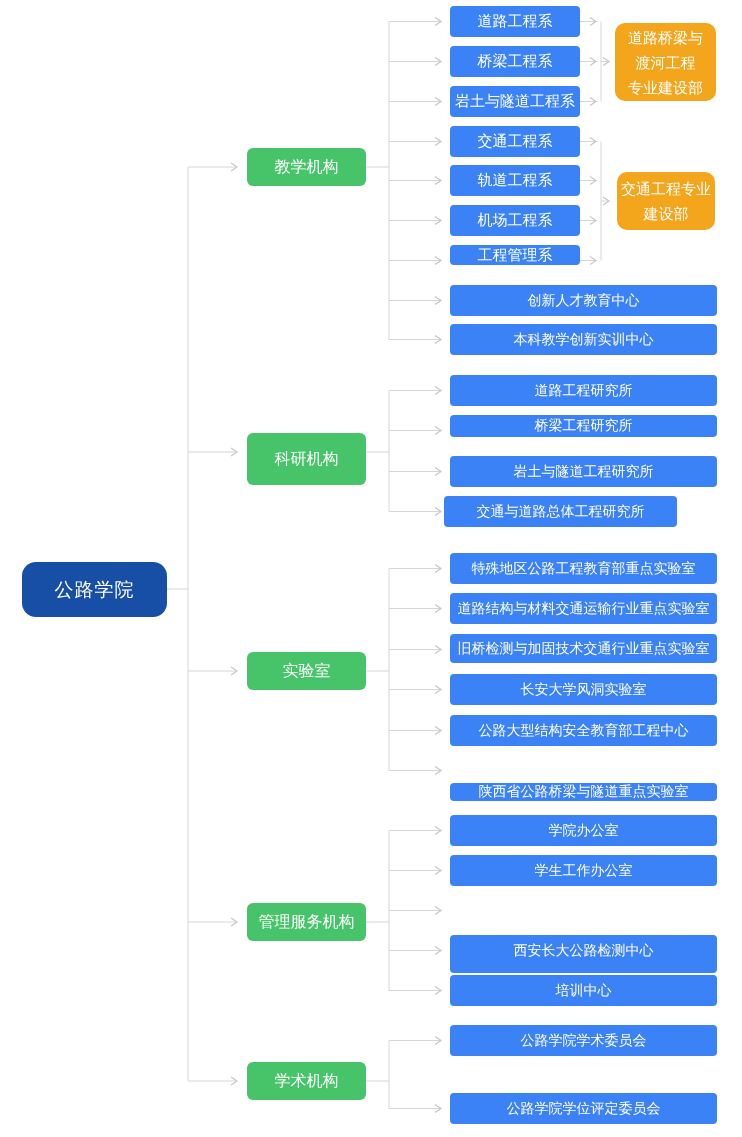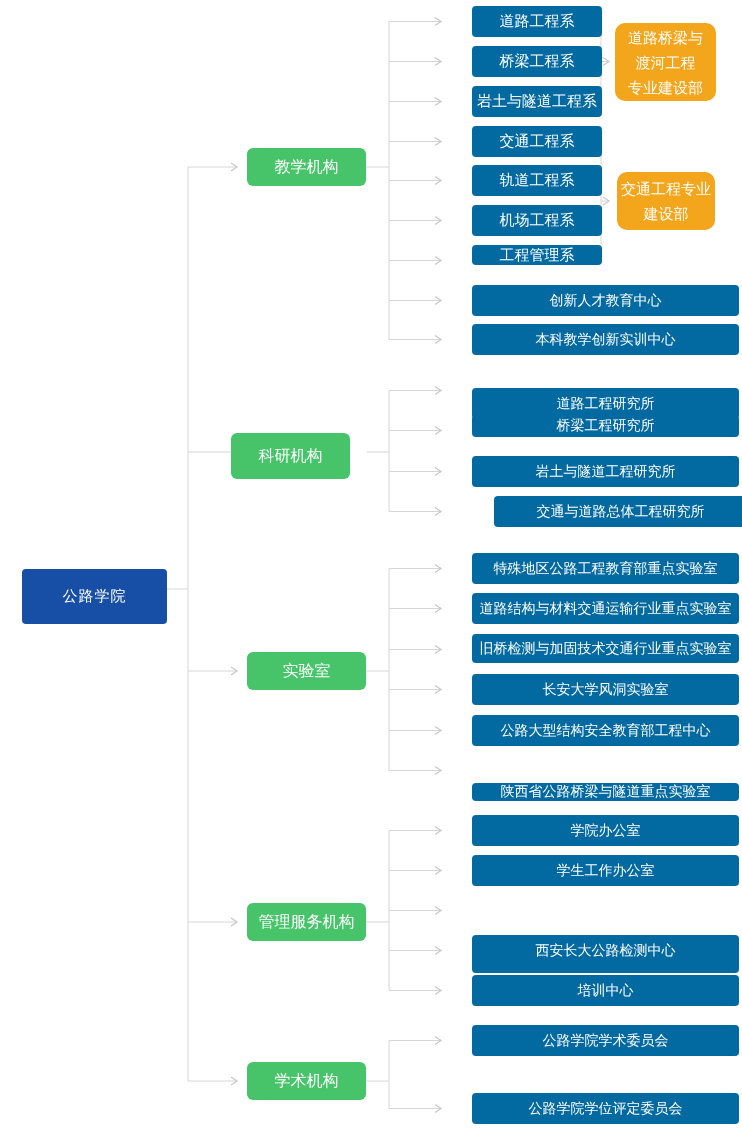--- a/index.html
+++ b/index.html
@@ -17,35 +17,33 @@
     display: flex;
     align-items: center;
     justify-content: center;
     box-sizing: border-box;
     color: #ffffff;
     text-align: center;
     white-space: nowrap;
   }
   .root {
     background: #164fa5;
-    border-radius: 4px;
-    font-size: 15px;
+    border-radius: 14px;
+    font-size: 19px;
     letter-spacing: 1px;
-    margin-top: 7px;
   }
   .cat {
     background: #47c46a;
     border-radius: 6px;
     font-size: 16px;
   }
   .leaf {
-    background: #0369a1;
+    background: #3b82f6;
     border-radius: 4px;
     font-size: 15px;
-    margin-left: 22px;
   }
   .leaf.wide { font-size: 14px; }
   .punit {
     background: #f3a51c;
     border-radius: 10px;
     font-size: 15px;
     white-space: normal;
     flex-direction: column;
     line-height: 25px;
   }
@@ -127,21 +125,21 @@
       <path d="M580,220.5 H596" marker-end="url(#arw)"></path>
       <path d="M580,260.5 H596" marker-end="url(#arw)"></path>
       <path d="M601,141.5 V260.5"></path>
       <path d="M601,201 H609" marker-end="url(#arw)"></path>
     </g>
   </svg>
 
   <div class="node root" style="left:22px;top:562px;width:145px;height:55px">公路学院</div>
 
   <div class="node cat" style="left:247px;top:148px;width:119px;height:38px">教学机构</div>
-  <div class="node cat" style="left:231px;top:433px;width:119px;height:46px">科研机构</div>
+  <div class="node cat" style="left:247px;top:433px;width:119px;height:52px">科研机构</div>
   <div class="node cat" style="left:247px;top:652px;width:119px;height:38px">实验室</div>
   <div class="node cat" style="left:247px;top:903px;width:119px;height:38px">管理服务机构</div>
   <div class="node cat" style="left:247px;top:1062px;width:119px;height:38px">学术机构</div>
 
   <div class="node leaf" style="left:450px;top:6px;width:130px;height:31px">道路工程系</div>
   <div class="node leaf" style="left:450px;top:46px;width:130px;height:31px">桥梁工程系</div>
   <div class="node leaf" style="left:450px;top:86px;width:130px;height:31px">岩土与隧道工程系</div>
   <div class="node leaf" style="left:450px;top:126px;width:130px;height:31px">交通工程系</div>
   <div class="node leaf" style="left:450px;top:165px;width:130px;height:31px">轨道工程系</div>
   <div class="node leaf" style="left:450px;top:205px;width:130px;height:31px">机场工程系</div>
@@ -152,24 +150,24 @@
   <div class="node punit" style="left:615px;top:23px;width:101px;height:78px">
     <span>道路桥梁与</span>
     <span>渡河工程</span>
     <span>专业建设部</span>
   </div>
   <div class="node punit" style="left:617px;top:172px;width:98px;height:58px">
     <span>交通工程专业</span>
     <span>建设部</span>
   </div>
 
-  <div class="node leaf wide" style="left:450px;top:388px;width:267px;height:31px">道路工程研究所</div>
+  <div class="node leaf wide" style="left:450px;top:375px;width:267px;height:31px">道路工程研究所</div>
   <div class="node leaf wide" style="left:450px;top:415px;width:267px;height:22px">桥梁工程研究所</div>
   <div class="node leaf wide" style="left:450px;top:456px;width:267px;height:31px">岩土与隧道工程研究所</div>
-  <div class="node leaf wide" style="left:472px;top:496px;width:253px;height:31px">交通与道路总体工程研究所</div>
+  <div class="node leaf wide" style="left:444px;top:496px;width:233px;height:31px">交通与道路总体工程研究所</div>
 
   <div class="node leaf wide" style="left:450px;top:553px;width:267px;height:31px">特殊地区公路工程教育部重点实验室</div>
   <div class="node leaf wide" style="left:450px;top:593px;width:267px;height:31px">道路结构与材料交通运输行业重点实验室</div>
   <div class="node leaf wide" style="left:450px;top:634px;width:267px;height:29px">旧桥检测与加固技术交通行业重点实验室</div>
   <div class="node leaf wide" style="left:450px;top:674px;width:267px;height:31px">长安大学风洞实验室</div>
   <div class="node leaf wide" style="left:450px;top:715px;width:267px;height:31px">公路大型结构安全教育部工程中心</div>
   <div class="node leaf wide" style="left:450px;top:783px;width:267px;height:18px">陕西省公路桥梁与隧道重点实验室</div>
 
   <div class="node leaf wide" style="left:450px;top:815px;width:267px;height:31px">学院办公室</div>
   <div class="node leaf wide" style="left:450px;top:855px;width:267px;height:31px">学生工作办公室</div>

